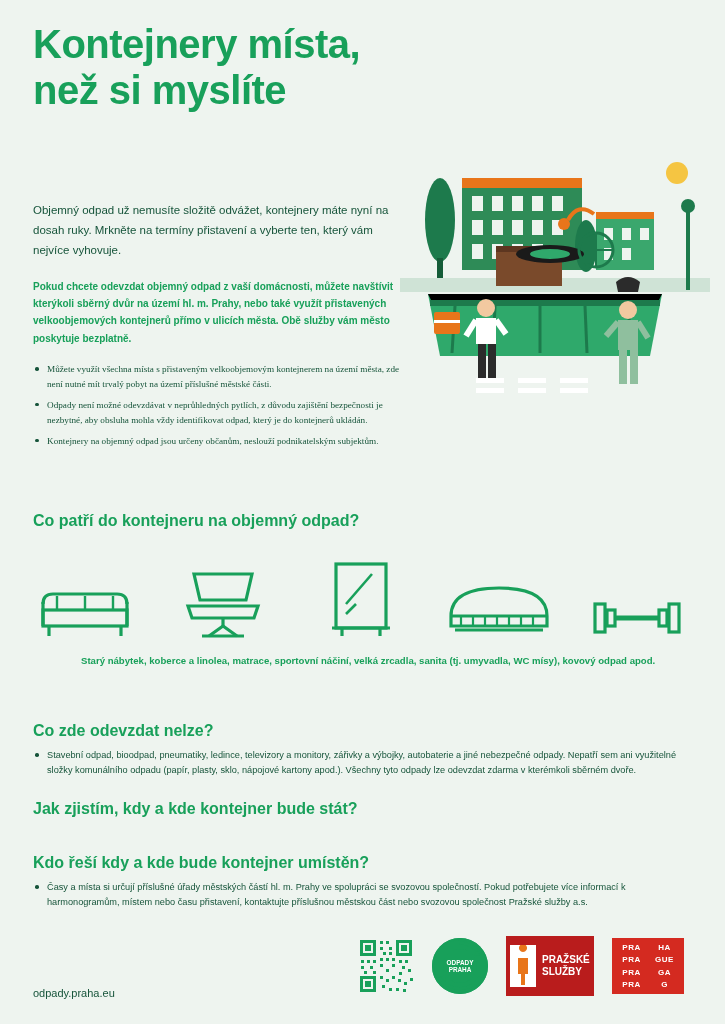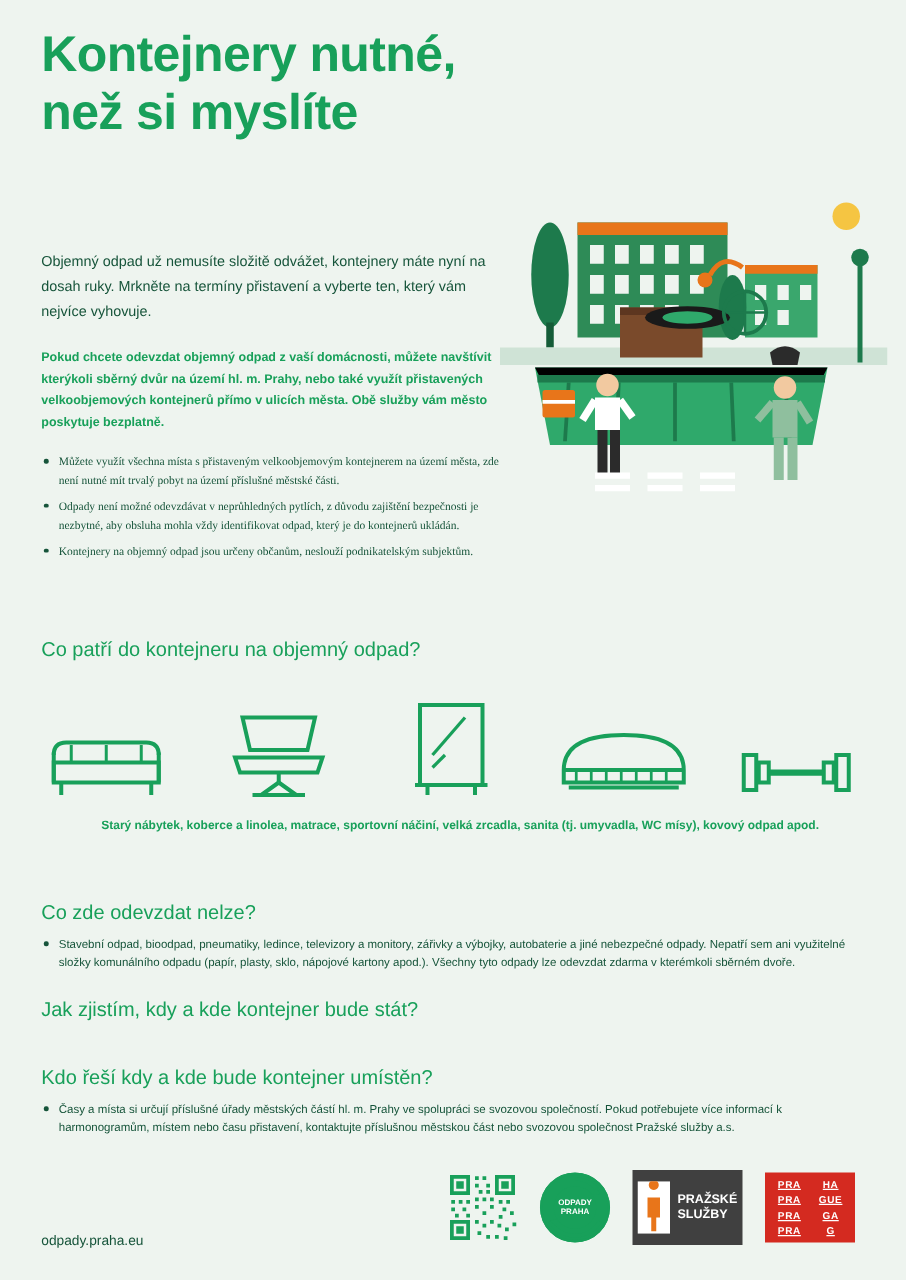--- a/index.html
+++ b/index.html
@@ -45,21 +45,21 @@
   #intro-bullets{
     left:33px;top:362px;width:378px;
     font-size:9.2px;line-height:1.62;color:#16543a;font-family:Liberation Serif, serif;
   }
   
   .illo{
     position:absolute;left:400px;top:150px;width:310px;height:245px;
   }
   
   .sec-title{
-    position:absolute;font-size:16px;font-weight:normal;color:#18a05a;
+    position:absolute;font-size:16px;font-weight:bold;color:#18a05a;
   }
   #t-copatri{left:33px;top:512px;}
   .icons-row{
     position:absolute;left:30px;top:548px;width:662px;height:92px;
     display:flex;align-items:flex-end;justify-content:space-between;
   }
   .icon-box{width:110px;height:92px;display:flex;align-items:flex-end;justify-content:center;}
   .caption-green{
     position:absolute;left:33px;top:654px;width:660px;
     font-size:9.6px;font-weight:bold;color:#18a05a;line-height:1.4;margin-left:48px;
@@ -80,38 +80,38 @@
     display:flex;align-items:center;gap:18px;
   }
   .qr{width:56px;height:56px;}
   .logo-odpady{
     width:56px;height:56px;border-radius:50%;background:#18a05a;
     display:flex;flex-direction:column;align-items:center;justify-content:center;
     color:#fff;font-size:6.4px;font-weight:bold;line-height:1.15;text-align:center;
     position:relative;
   }
   .logo-ps{
-    width:88px;height:60px;background:#404040;display:flex;align-items:center;
+    width:88px;height:60px;background:#b91c1c;display:flex;align-items:center;
     padding-left:4px;box-sizing:border-box;
   }
   .logo-ps .ps-text{color:#fff;font-size:10px;font-weight:bold;line-height:1.2;padding-left:6px;}
   .logo-praha{
     width:72px;height:56px;background:#d42a20;color:#fff;
     display:grid;grid-template-columns:1fr 1fr;grid-template-rows:repeat(4,1fr);
     font-size:8px;font-weight:bold;letter-spacing:0.5px;
-    align-items:center;justify-items:center;padding:3px;box-sizing:border-box;text-decoration:underline;
+    align-items:center;justify-items:center;padding:3px;box-sizing:border-box;
   }
 </style>
 </head>
 <body>
 
 <div class="page">
 
   <div class="headline">
-    <span>Kontejnery nutné,</span>
+    <span>Kontejnery místa,</span>
     <span>než si myslíte</span>
   </div>
 
   <div class="intro">Objemný odpad už nemusíte složitě odvážet, kontejnery máte nyní na dosah ruky. Mrkněte na termíny přistavení a vyberte ten, který vám nejvíce vyhovuje.</div>
   <div class="intro-bold">Pokud chcete odevzdat objemný odpad z vaší domácnosti, můžete navštívit kterýkoli sběrný dvůr na území hl. m. Prahy, nebo také využít přistavených velkoobjemových kontejnerů přímo v ulicích města. Obě služby vám město poskytuje bezplatně.</div>
 
   <ul class="bullets" id="intro-bullets">
     <li>Můžete využít všechna místa s přistaveným velkoobjemovým kontejnerem na území města, zde není nutné mít trvalý pobyt na území příslušné městské části.</li>
     <li>Odpady není možné odevzdávat v neprůhledných pytlích, z důvodu zajištění bezpečnosti je nezbytné, aby obsluha mohla vždy identifikovat odpad, který je do kontejnerů ukládán.</li>
     <li>Kontejnery na objemný odpad jsou určeny občanům, neslouží podnikatelským subjektům.</li>

